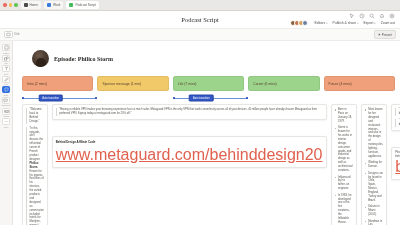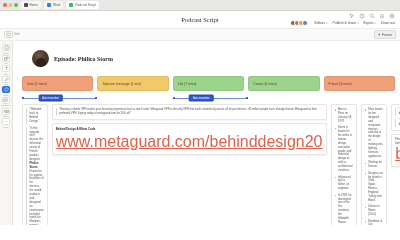--- a/index.html
+++ b/index.html
@@ -217,21 +217,21 @@
   .conn-node.left { left: 0; }
   .conn-node.right { right: -4px; }
 
   
   .columns {
     display: grid;
     grid-template-columns: repeat(5, 1fr);
     gap: 4px;
     align-items: start;
   }
-  .col { display: flex; flex-direction: column; gap: 3px; }
+  .col { display: flex; flex-direction: column; gap: 16px; }
 
   .card {
     background: #ffffff;
     border: 0.5px solid #e8e6e3;
     border-radius: 2px;
     padding: 3px;
     box-shadow: 0 0.5px 1.5px rgba(0,0,0,0.05);
   }
   .quote {
     border-left: 1px solid #d9d7d3;

